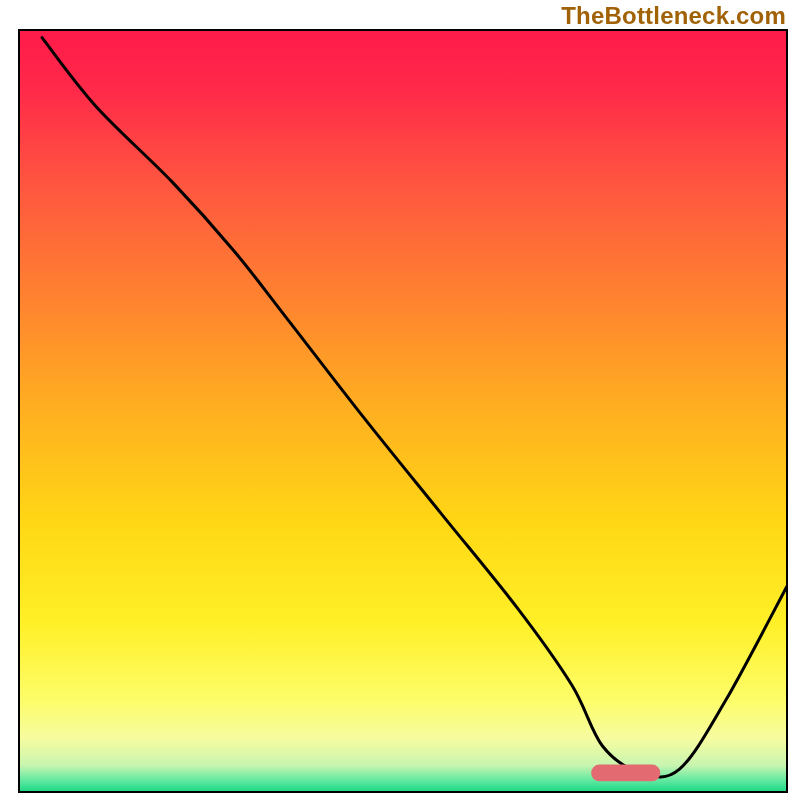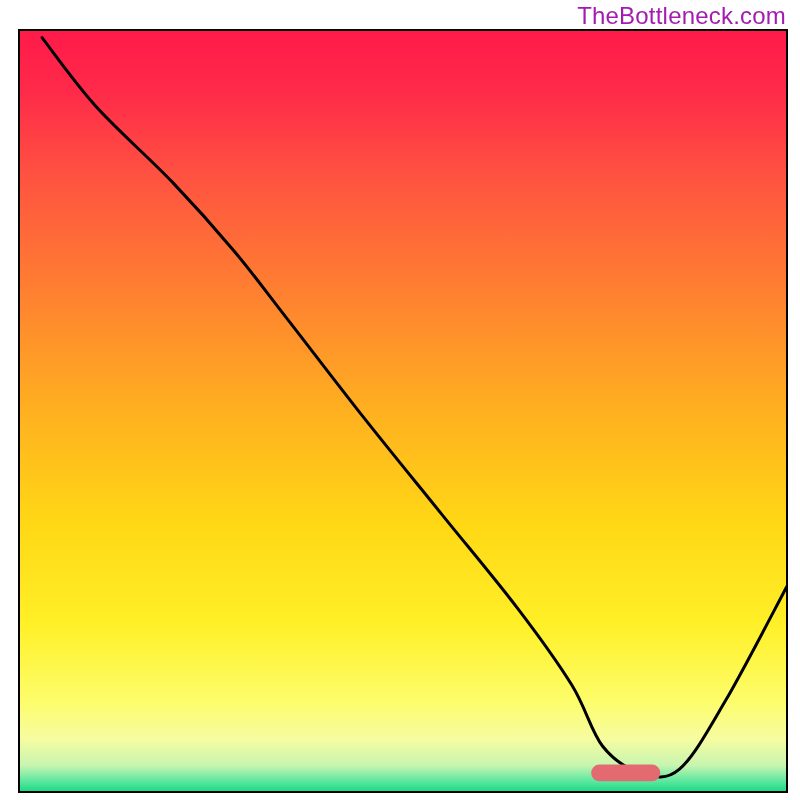--- a/index.html
+++ b/index.html
@@ -13,22 +13,22 @@
   .frame {
     position: relative;
     width: 800px;
     height: 800px;
   }
   .watermark {
     position: absolute;
     top: 2px;
     right: 14px;
     font-size: 24px;
-    font-weight: 400;
-    color: #a21caf;
+    font-weight: 700;
+    color: #a16207;
     letter-spacing: 0.2px;
     pointer-events: none;
   }
   svg.chart {
     position: absolute;
     top: 0;
     left: 0;
   }
 </style>
 </head>

